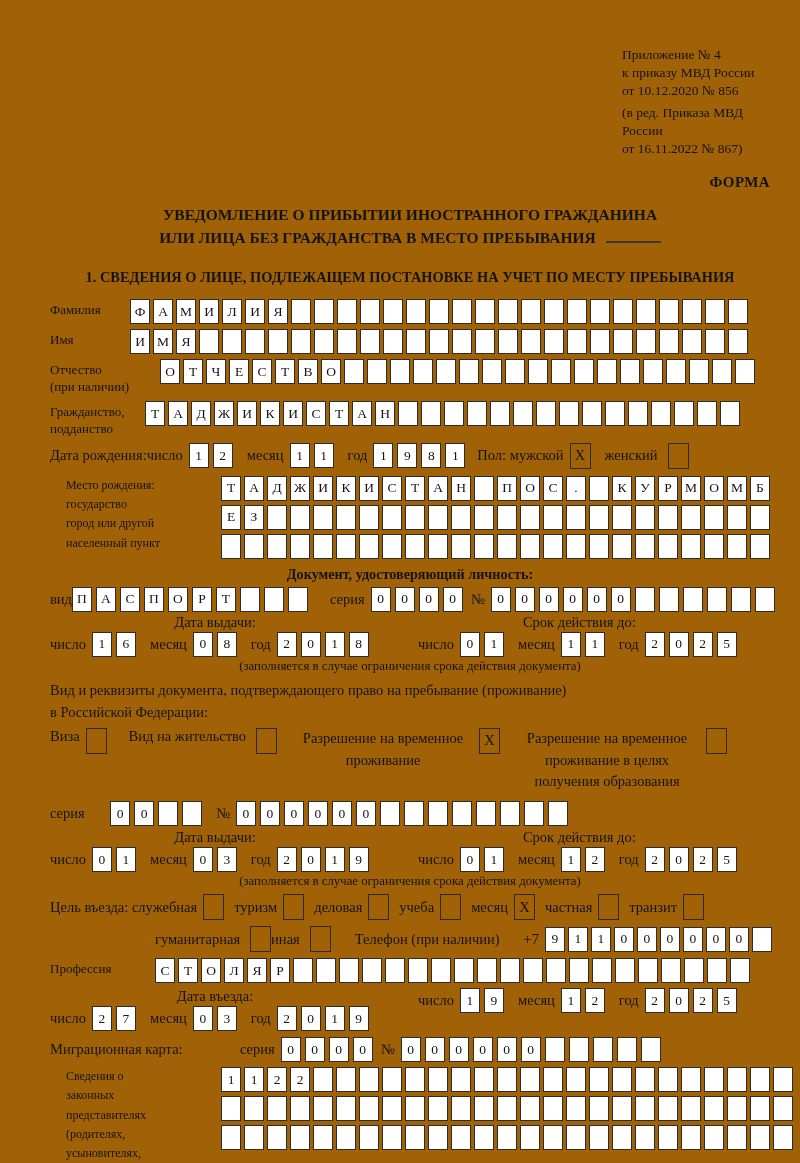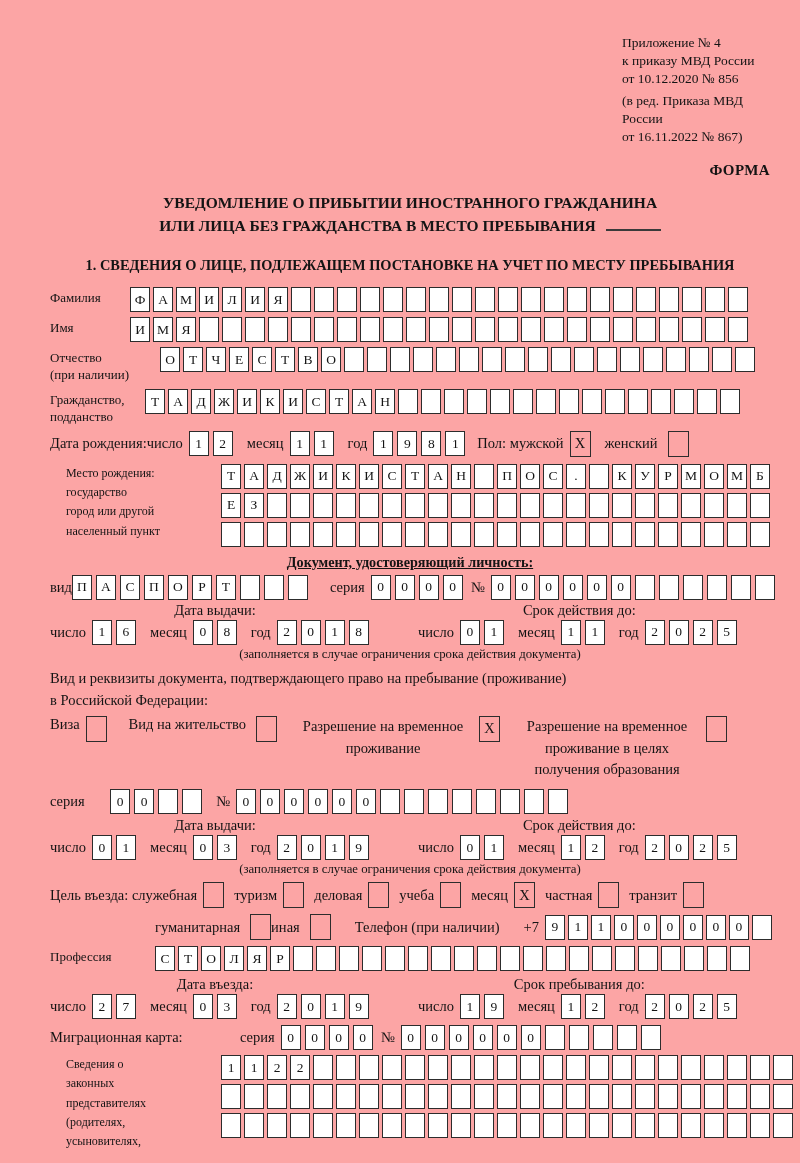--- a/index.html
+++ b/index.html
@@ -1,38 +1,38 @@
 <!DOCTYPE html>
 <html><head>
 <meta charset="utf-8">
 <style>
   html,body{margin:0;padding:0;background:#fff;}
-  .page{width:800px;height:1163px;box-sizing:border-box;padding:34px 30px 0 50px;
-        font-family:"Liberation Serif","DejaVu Serif",serif;color:#141414;background:#fca5a5;
+  .page{width:800px;height:1163px;box-sizing:border-box;padding:46px 30px 0 50px;
+        font-family:"Liberation Serif","DejaVu Serif",serif;color:#141414;background:#a16207;
         overflow:hidden;position:relative;}
   .ref{margin-left:572px;font-size:13.5px;line-height:1.32;}
   .ref .gap{margin-top:5px;}
   .forma{text-align:right;font-weight:bold;font-size:15px;margin-top:16px;letter-spacing:.4px;}
   .title{text-align:center;font-weight:bold;font-size:15.5px;line-height:1.5;margin-top:12px;}
   .blank{display:inline-block;width:55px;border-bottom:2px solid #3a3a3a;margin-left:10px;vertical-align:baseline;}
   .sec1{font-weight:bold;font-size:14.4px;margin-top:20px;text-align:center;white-space:nowrap;}
   .frm{margin-top:13px;}
   .row{display:flex;align-items:flex-start;margin-bottom:5px;}
   .lbl{font-size:13px;line-height:1.3;flex:none;padding-top:3px;}
   .w80{width:80px;} .w110{width:110px;} .w95{width:95px;} .w155{width:155px;} .w105{width:105px;}
   .cells{display:flex;flex:none;}
   .cell{width:20px;height:25px;border:1.5px solid #2c2c2c;margin-right:3px;display:flex;align-items:center;
         justify-content:center;font-size:13.5px;flex:none;box-sizing:border-box;background:#fff;}
   .chk{width:21px;height:26px;border:1.5px solid #2c2c2c;display:inline-flex;align-items:center;
        justify-content:center;font-size:14.5px;flex:none;box-sizing:border-box;}
   .inline{display:flex;align-items:center;font-size:14.5px;}
   .inline .cell{margin-right:4px;}
   .sp6{margin-right:6px;} .sp10{margin-right:10px;} .sp16{} .sp24{margin-right:24px;}
   .ml8{margin-left:8px;} .ml14{margin-left:14px;}
-  .center-b{font-weight:bold;font-size:14.2px;text-align:center;margin:2px 0 4px;text-decoration:underline;}
+  .center-b{font-weight:bold;font-size:14.2px;text-align:center;margin:2px 0 4px;}
   .dates{display:flex;margin:2px 0 2px;}
   .dgroup{flex:none;}
   .dg-left{width:330px;margin-right:38px;}
   .dhead{text-align:center;font-size:14.5px;margin-bottom:1px;}
   .dline{display:flex;align-items:center;font-size:14.5px;}
   .dline .cell{margin-right:4px;}
   .dlab{margin-right:6px;}
   .mlab{margin-left:10px;margin-right:6px;}
   .note{font-size:12.8px;text-align:center;margin:1px 0 5px;}
   .plain{font-size:14.5px;line-height:1.55;}
@@ -584,21 +584,20 @@
           <span class="mlab">год</span>
           <span class="cells">
               <span class="cell">2</span>
               <span class="cell">0</span>
               <span class="cell">1</span>
               <span class="cell">9</span>
             </span>
         </div>
       </div>
       <div class="dgroup">
-        <div class="dhead">Срок пребывания до:</div>
         <div class="dline">
           <span class="dlab">число</span>
           <span class="cells">
               <span class="cell">1</span>
               <span class="cell">9</span>
             </span>
           <span class="mlab">месяц</span>
           <span class="cells">
               <span class="cell">1</span>
               <span class="cell">2</span>

